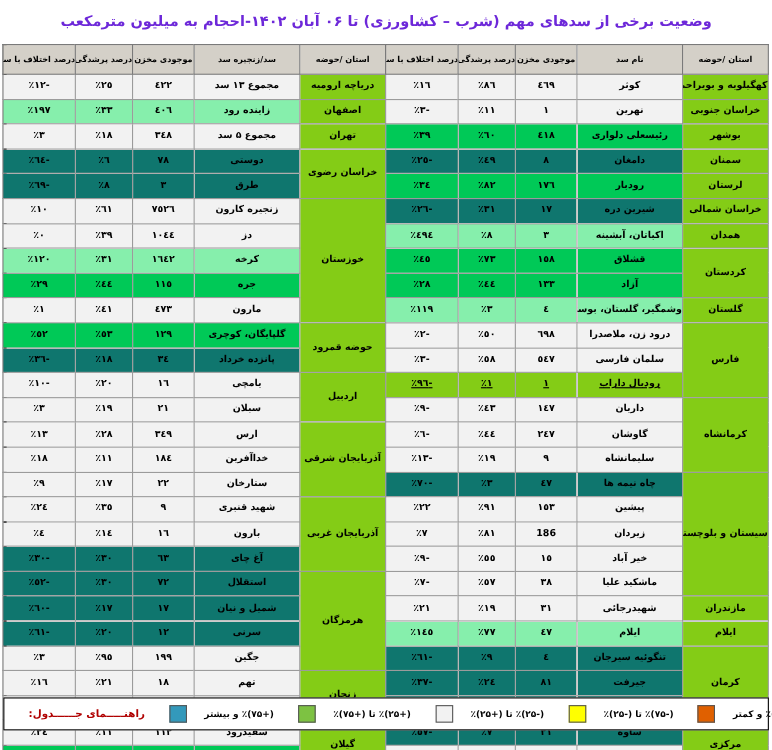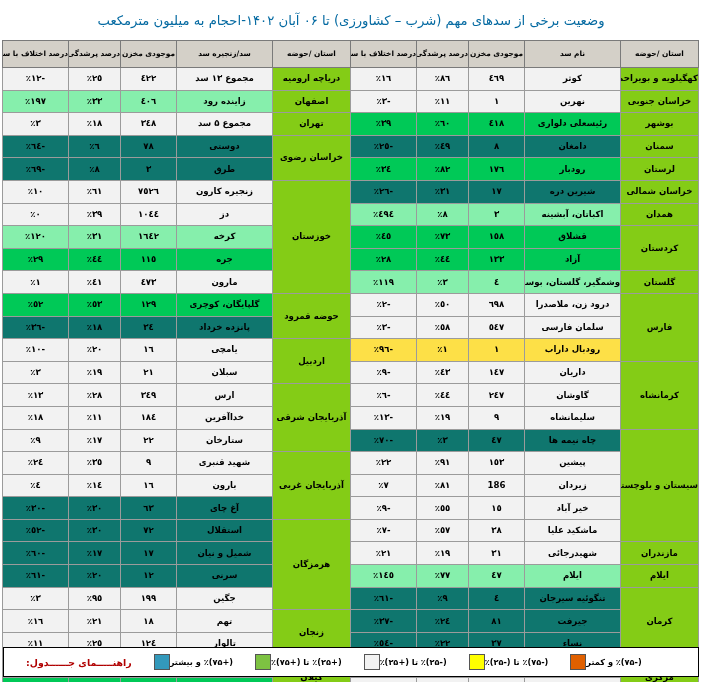--- a/index.html
+++ b/index.html
@@ -25,22 +25,22 @@
   
   .title-bar {
     height: 40px;
     display: flex;
     align-items: center;
     justify-content: center;
     padding: 0 6px;
   }
   .title-text {
     font-size: 13.2px;
-    font-weight: normal;
-    color: #0369a1;
+    font-weight: bold;
+    color: #6d28d9;
     letter-spacing: -0.2px;
     white-space: nowrap;
     direction: rtl;
   }
 
   
   .tables-wrap {
     display: flex;
     flex-direction: row;
     width: 702px;
@@ -96,28 +96,28 @@
     border-left: 2px solid #555;
   }
   td.dam  { font-size: 8.6px; }
   td.vol, td.pct, td.diff { font-size: 8.4px; }
 
   
   .fill-white  { background: #f2f2f2; }
   .fill-yellow { background: #0f766e; }
   .fill-green  { background: #00c957; }
   .fill-blue   { background: #86efac; }
-  .fill-orange { background: #fde047; }
+  .fill-orange { background: #84cc16; text-decoration: underline; }
 
   
   .legend {
     position: absolute;
     left: 3px;
     right: 3px;
-    bottom: 5px;
+    bottom: 18px;
     height: 30px;
     border: 1px solid #000;
     background: #fff;
     display: flex;
     flex-direction: row-reverse;
     align-items: center;
     justify-content: flex-start;
     direction: rtl;
     box-sizing: border-box;
     padding: 0 8px;
@@ -129,20 +129,21 @@
     margin-left: 14px;
     white-space: nowrap;
     letter-spacing: 0.6px;
   }
   .legend-item {
     display: flex;
     flex-direction: row-reverse;
     align-items: center;
     margin-left: 16px;
     white-space: nowrap;
+    gap: 16px;
   }
   .legend-swatch {
     width: 14px;
     height: 14px;
     border: 1px solid #555;
     display: inline-block;
     margin-left: 6px;
     flex: none;
   }
   .legend-label {

